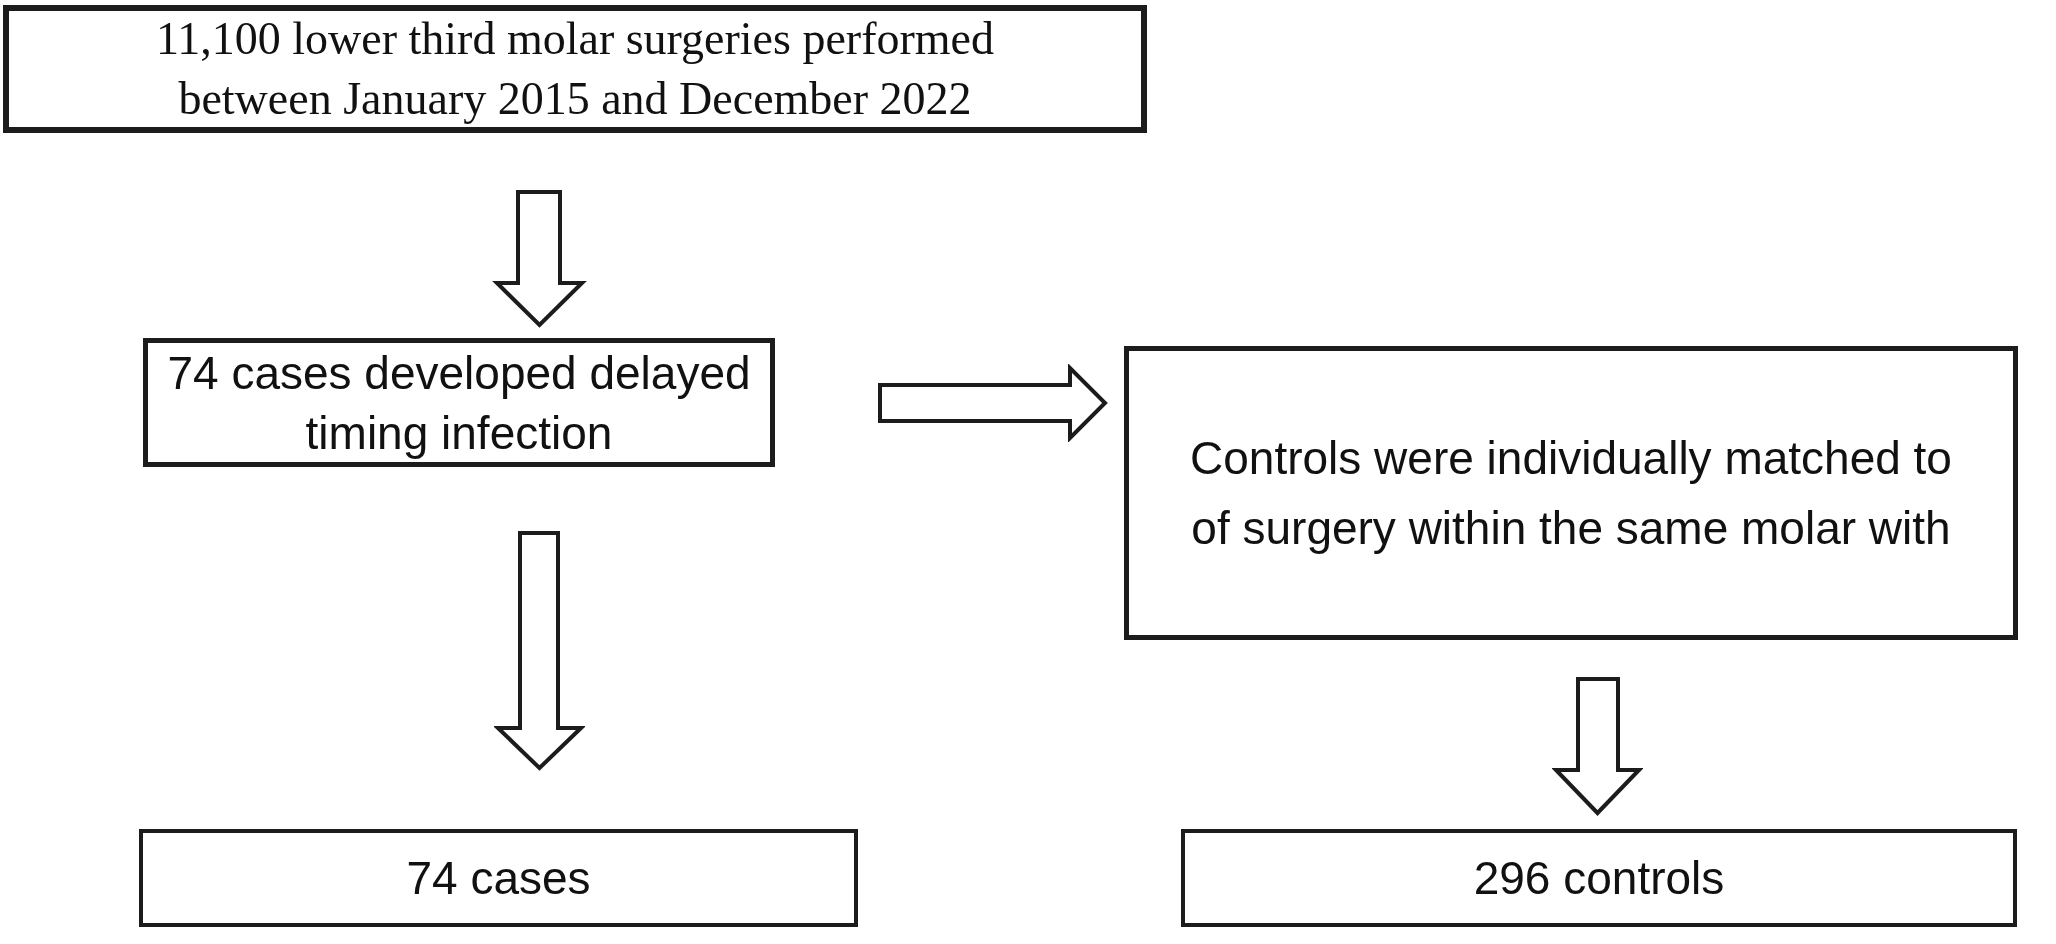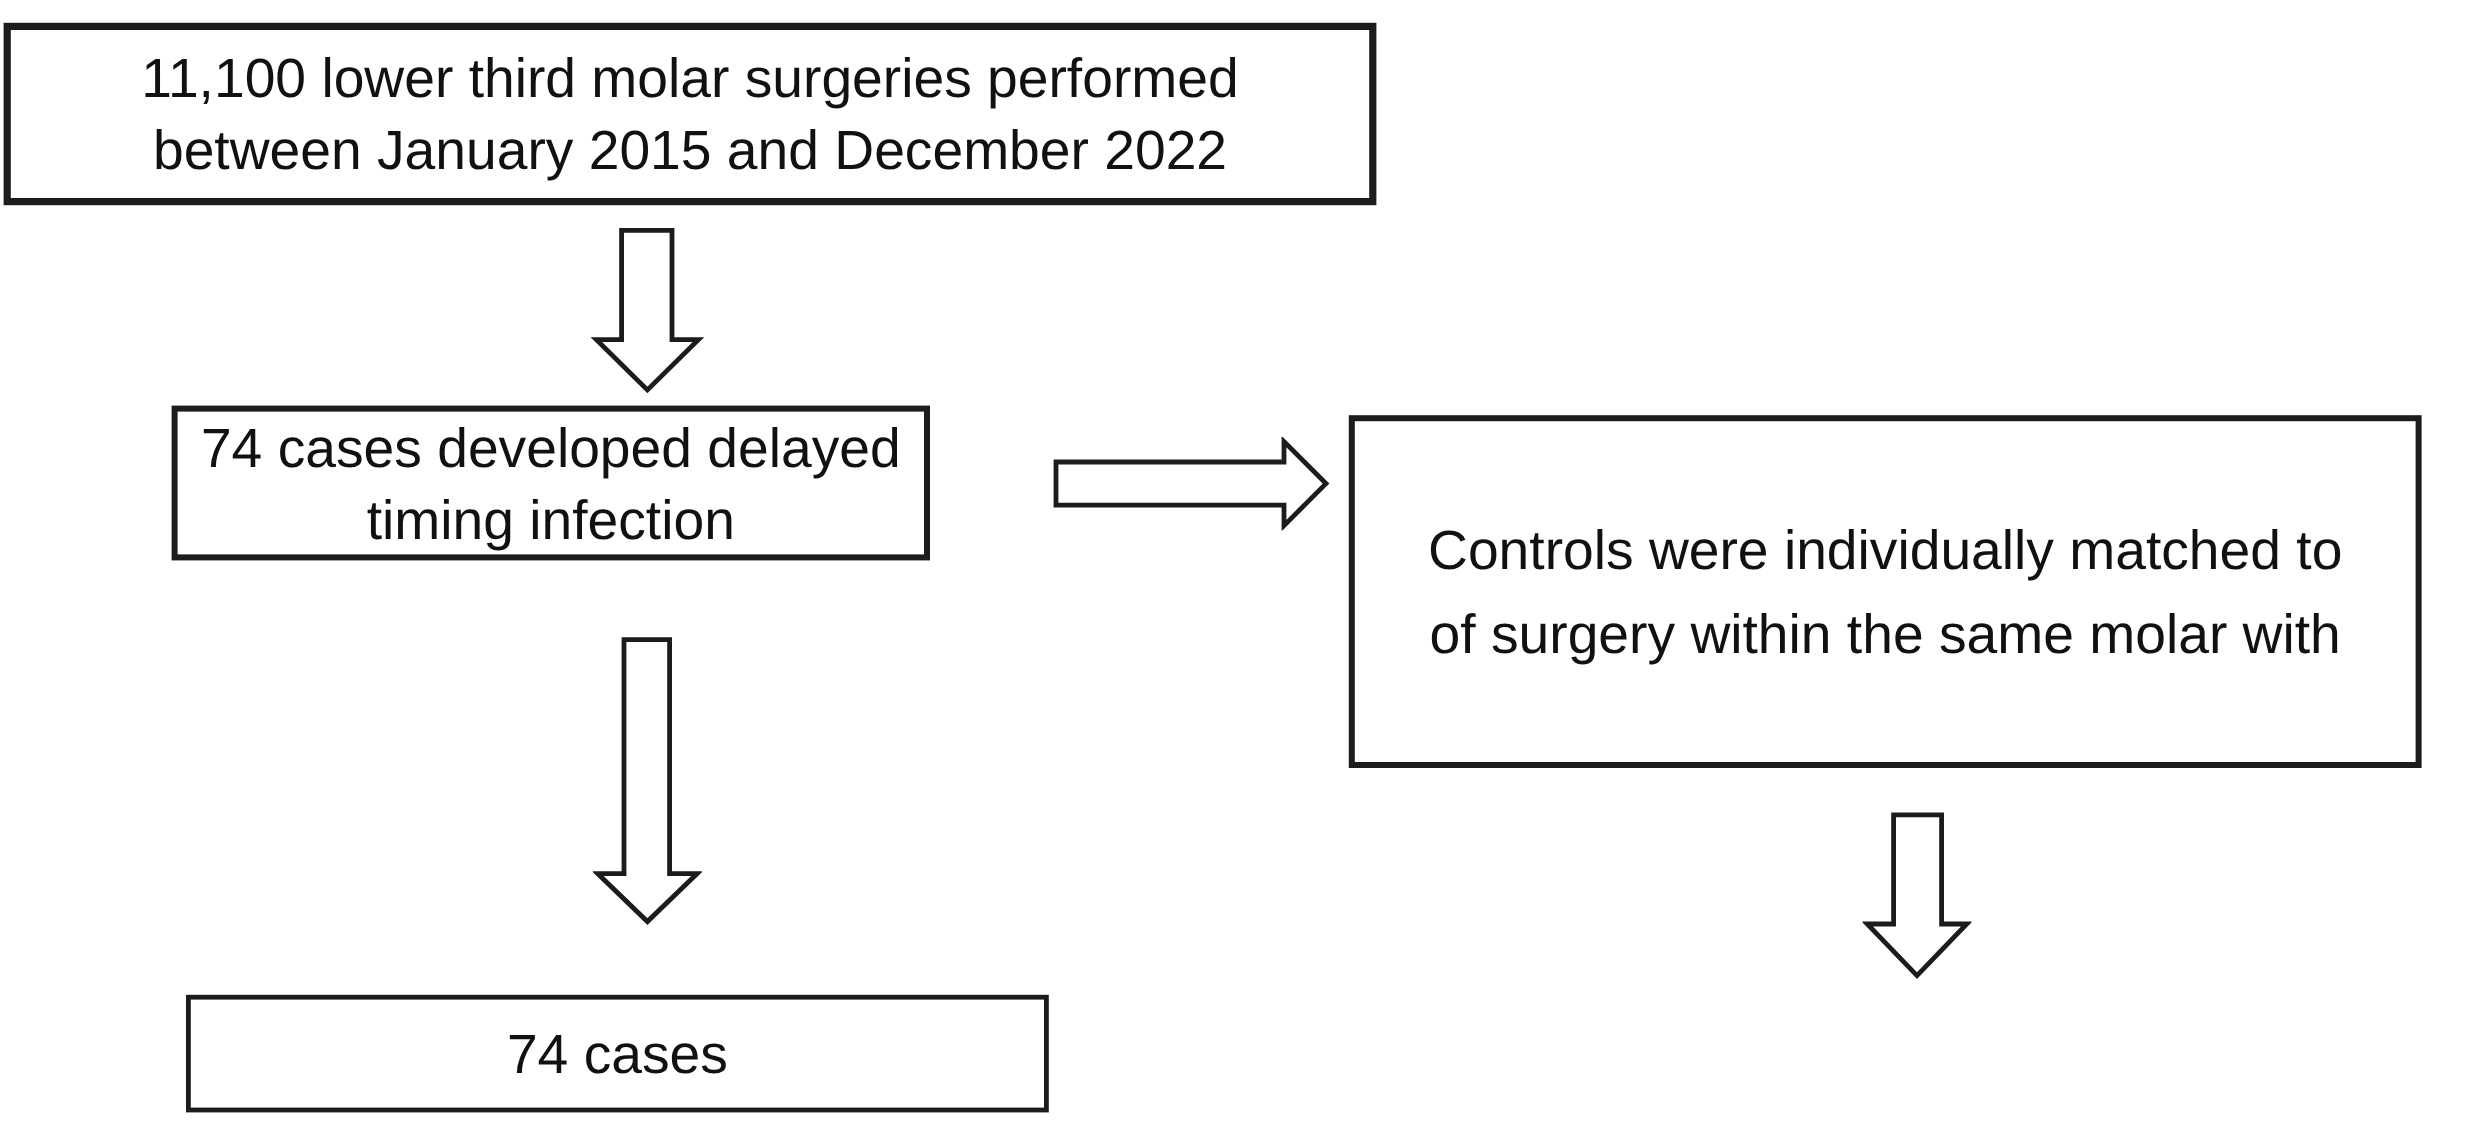--- a/index.html
+++ b/index.html
@@ -25,24 +25,24 @@
     flex-direction: column;
     align-items: center;
     justify-content: center;
     text-align: center;
     font-size: 46px;
     line-height: 60px;
     white-space: nowrap;
   }
   .fbox span { display: block; }
 
-  #box-total      { left: 3px;    top: 19px;   width: 1144px; height: 152px; border-width: 6px; }
+  #box-total      { left: 3px;    top: 5px;   width: 1144px; height: 128px; border-width: 6px; font-family: Liberation Serif, serif; }
   #box-cases      { left: 143px;  top: 338px; width: 632px;  height: 129px; }
   #box-controls   { left: 1124px; top: 346px; width: 894px;  height: 294px; gap: 10px; }
-  #box-cases-fin  { left: 155px;  top: 829px; width: 719px;  height: 98px;  border-width: 4px; }
+  #box-cases-fin  { left: 139px;  top: 829px; width: 719px;  height: 98px;  border-width: 4px; }
   #box-ctrls-fin  { left: 1181px; top: 829px; width: 836px;  height: 98px;  border-width: 4px; }
 
   .arrow { position: absolute; display: block; }
   #arrow-1 { left: 490px;  top: 185px; }
   #arrow-2 { left: 494px;  top: 529px; }
   #arrow-3 { left: 876px;  top: 364px; }
   #arrow-4 { left: 1552px; top: 675px; }
 
   .arrow polygon {
     fill: #ffffff;
@@ -84,14 +84,17 @@
   </svg>
 
   <svg class="arrow" id="arrow-4" width="91" height="142" viewBox="0 0 91 142">
     <polygon points="26,4 66,4 66,95 87,95 45.5,138 4,95 26,95"></polygon>
   </svg>
 
   <div class="fbox" id="box-cases-fin">
     <span>74 cases</span>
   </div>
 
+  <div class="fbox" id="box-ctrls-fin">
+    <span>296 controls</span>
+  </div>
 
 </div>
 
 </body></html>

